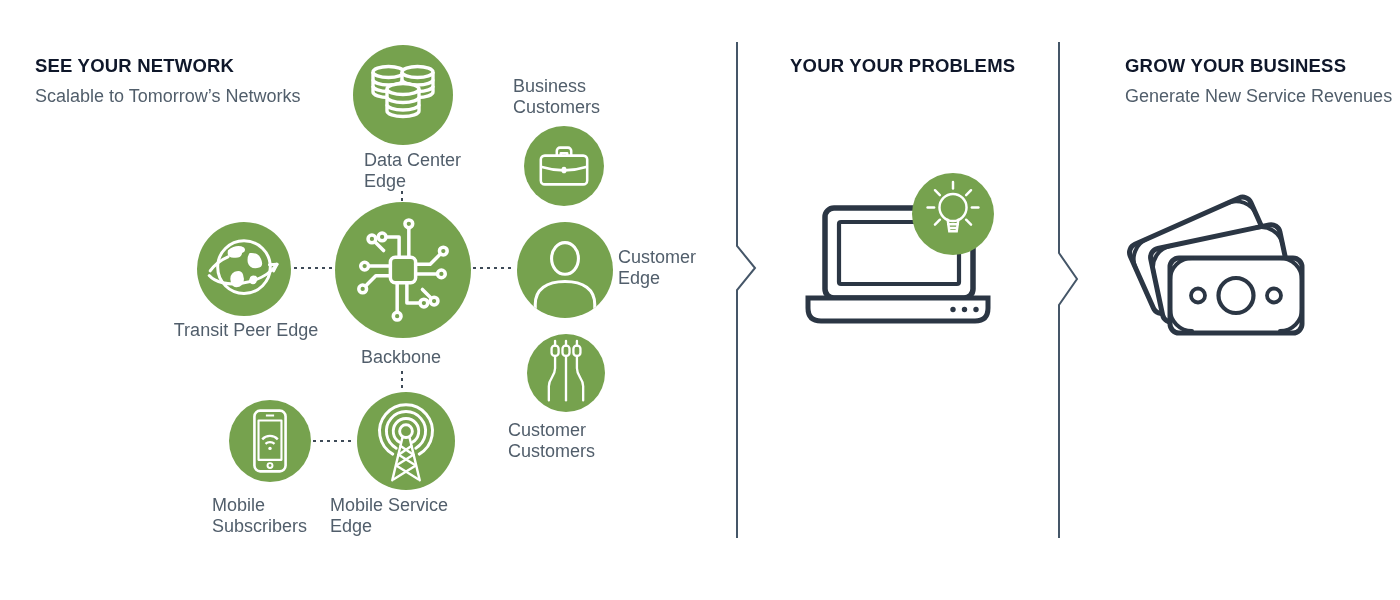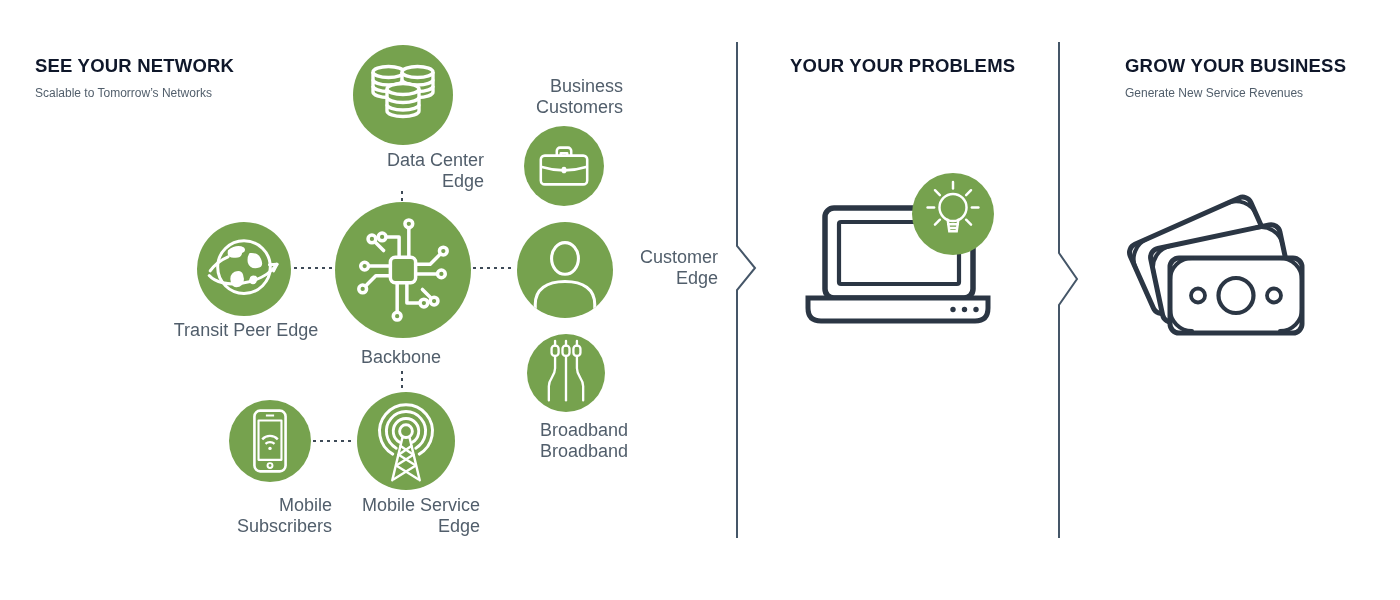--- a/index.html
+++ b/index.html
@@ -1,25 +1,25 @@
 <!DOCTYPE html>
 <html><head>
 <meta charset="utf-8">
 <style>
   html,body{margin:0;padding:0;background:#fff;}
   .canvas{position:relative;width:1400px;height:600px;background:#ffffff;
           font-family:"Liberation Sans","DejaVu Sans",sans-serif;overflow:hidden;}
   .sec-title{position:absolute;font-size:18.5px;font-weight:bold;color:#0f172a;
              letter-spacing:.2px;white-space:nowrap;}
-  .sec-sub{position:absolute;font-size:12px;color:#515E6B;white-space:nowrap;}
+  .sec-sub{position:absolute;font-size:18px;color:#515E6B;white-space:nowrap;}
   .node{position:absolute;background:#76A24E;border-radius:50%;overflow:hidden;
         display:flex;align-items:center;justify-content:center;}
   .node svg{width:100%;height:100%;display:block;}
   .nlabel{position:absolute;transform:translateX(-50%);font-size:18px;line-height:21px;
-          color:#515E6B;text-align:right;}
+          color:#515E6B;text-align:left;}
   .nw{white-space:nowrap;}
   .dash-h{position:absolute;height:2px;
           background:repeating-linear-gradient(90deg,#3E4A57 0 3px,transparent 3px 7px);}
   .dash-v{position:absolute;width:2px;
           background:repeating-linear-gradient(180deg,#3E4A57 0 3px,transparent 3px 7px);}
   .abs{position:absolute;}
   .badge{position:absolute;background:#76A24E;border-radius:50%;
          display:flex;align-items:center;justify-content:center;}
   .badge svg{width:100%;height:100%;display:block;}
 </style>
@@ -141,21 +141,21 @@
           <path d="M64,9 V15"></path>
         <rect x="31.5" y="15" width="9" height="13" rx="4"></rect>
         <rect x="45.5" y="15" width="9" height="13" rx="4"></rect>
         <rect x="59.5" y="15" width="9" height="13" rx="4"></rect>
         <path d="M36,28 V44 C36,55 28,56 28,67 V85"></path>
         <path d="M50,28 V85"></path>
         <path d="M64,28 V44 C64,55 72,56 72,67 V85"></path>
       </g>
     </svg>
   </div>
-  <div class="nlabel" style="left:568px;top:420px;width:120px;">Broadband Broadband</div>
+  <div class="nlabel" style="left:568px;top:420px;width:120px;">Customer Customers</div>
 
   <div class="node" style="left:229px;top:400px;width:82px;height:82px;">
     <svg viewBox="0 0 100 100">
       <g fill="none" stroke="#fff" stroke-width="3.2" stroke-linejoin="round">
         <rect x="31" y="13" width="38" height="74" rx="7"></rect>
         <rect x="36" y="25" width="28" height="48" stroke-width="2.6"></rect>
         <path d="M45,19 H55" stroke-width="2.4"></path>
         <circle cx="50" cy="80" r="3" stroke-width="2.4"></circle>
         <path d="M40.5,48 a13,13 0 0 1 19,0" stroke-width="2.8"></path>
         <path d="M44.5,53.5 a8,8 0 0 1 11,0" stroke-width="2.8"></path>

